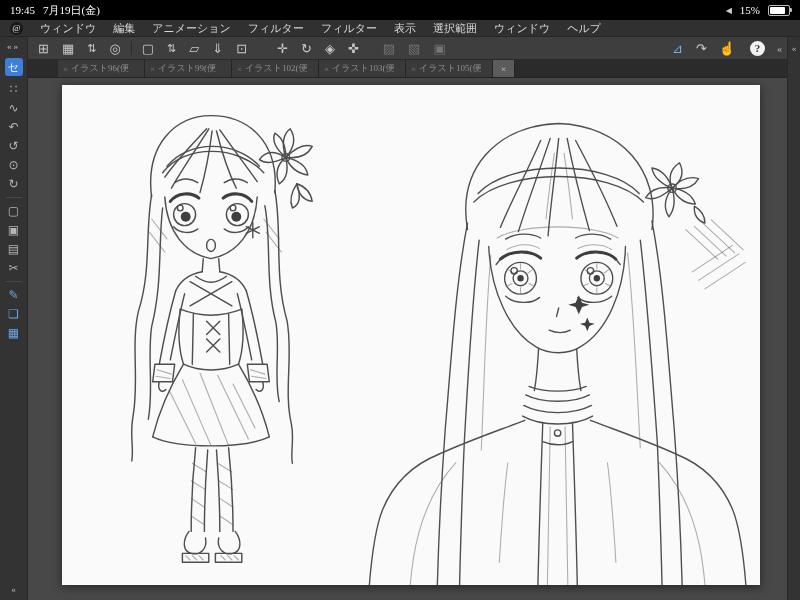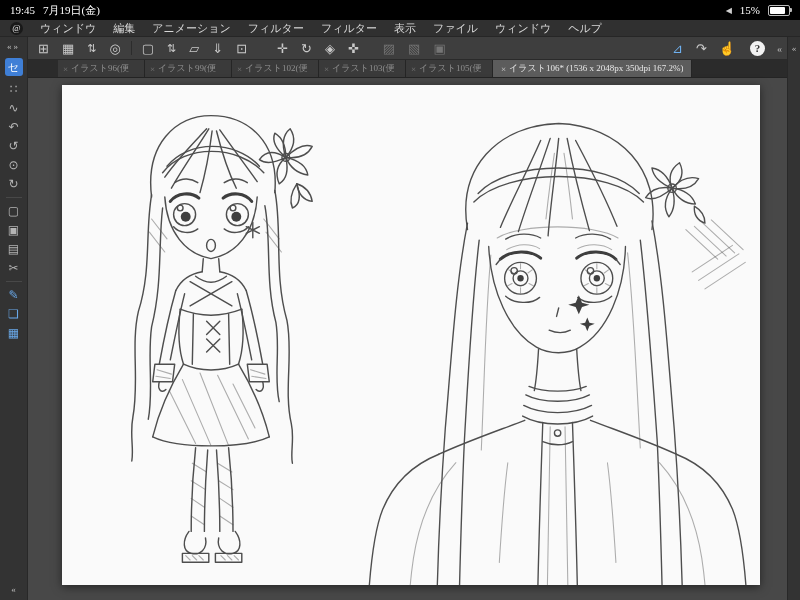--- a/index.html
+++ b/index.html
@@ -102,21 +102,21 @@
   </div>
 
   <div class="menu-bar">
     <span class="logo">@</span>
     <span class="menu-item">ウィンドウ</span>
     <span class="menu-item">編集</span>
     <span class="menu-item">アニメーション</span>
     <span class="menu-item">フィルター</span>
     <span class="menu-item">フィルター</span>
     <span class="menu-item">表示</span>
-    <span class="menu-item">ファイル</span>
+    <span class="menu-item">選択範囲</span>
     <span class="menu-item">ウィンドウ</span>
     <span class="menu-item">ヘルプ</span>
   </div>
 
   <div class="toolbar">
     <div class="tb-group">
       <span class="tb-icon">⊞</span>
       <span class="tb-icon">▦</span>
       <span class="tb-icon small">⇅</span>
       <span class="tb-icon">◎</span>
@@ -166,21 +166,20 @@
     <div class="tab">
       <span class="tab-close">×</span>
       <span class="tab-label">イラスト103(便</span>
     </div>
     <div class="tab">
       <span class="tab-close">×</span>
       <span class="tab-label">イラスト105(便</span>
     </div>
     <div class="tab active">
       <span class="tab-close">×</span>
-      <span class="tab-label">イラスト106* (1536 x 2048px 350dpi 167.2%)</span>
     </div>
   </div>
 
   <div class="sidebar">
     <div class="sb-chevrons">
       <span>«</span><span>»</span>
     </div>
     <div class="sb-badge">セ</div>
     <span class="sb-icon">∷</span>
     <span class="sb-icon">∿</span>

